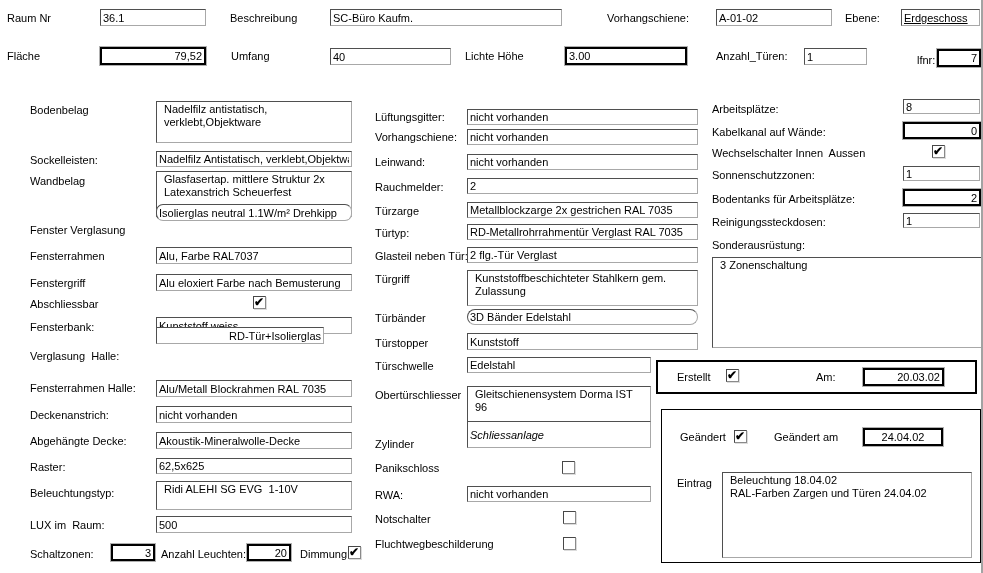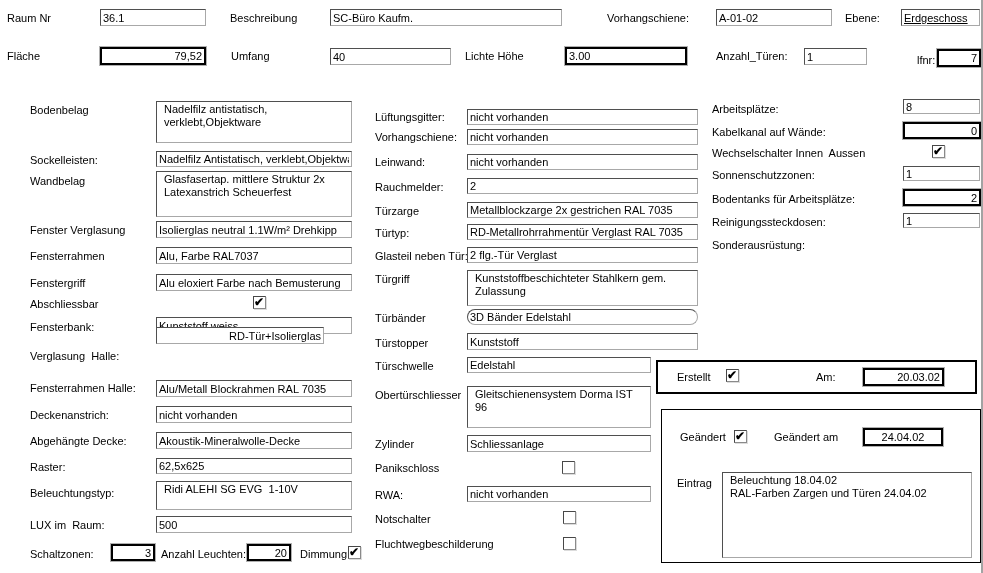--- a/index.html
+++ b/index.html
@@ -52,21 +52,21 @@
 verklebt,Objektware</textarea>
 
   <span class="lbl" style="left:30px;top:154px">Sockelleisten:</span>
   <input class="field" style="left: 156px; top: 151px; width: 196px; height: 16px;" value="Nadelfilz Antistatisch, verklebt,Objektwa">
 
   <span class="lbl" style="left:30px;top:175px">Wandbelag</span>
   <textarea class="field" style="left: 156px; top: 171px; width: 196px; height: 46px;">Glasfasertap. mittlere Struktur 2x
 Latexanstrich Scheuerfest</textarea>
 
   <span class="lbl" style="left:30px;top:224px">Fenster Verglasung</span>
-  <input class="field" style="left: 156px; top: 221px; width: 196px;" value="Isolierglas neutral 1.1W/m² Drehkipp">
+  <input class="field" style="left: 156px; top: 204px; width: 196px; border-radius: 7px;" value="Isolierglas neutral 1.1W/m² Drehkipp">
 
   <span class="lbl" style="left:30px;top:250px">Fensterrahmen</span>
   <input class="field" style="left: 156px; top: 247px; width: 196px;" value="Alu, Farbe RAL7037">
 
   <span class="lbl" style="left:30px;top:277px">Fenstergriff</span>
   <input class="field" style="left: 156px; top: 274px; width: 196px;" value="Alu eloxiert Farbe nach Bemusterung">
 
   <span class="lbl" style="left:30px;top:298px">Abschliessbar</span>
   <span class="cb checked" style="left:253px;top:296px"></span>
 
@@ -132,21 +132,21 @@
   <span class="lbl" style="left:375px;top:337px">Türstopper</span>
   <input class="field" style="left: 467px; top: 333px; width: 231px; height: 17px;" value="Kunststoff">
 
   <span class="lbl" style="left:375px;top:360px">Türschwelle</span>
   <input class="field" style="left: 467px; top: 357px; width: 184px; height: 16px;" value="Edelstahl">
 
   <span class="lbl" style="left:375px;top:389px">Obertürschliesser</span>
   <textarea class="field" style="left: 467px; top: 386px; width: 184px; height: 42px;">Gleitschienensystem Dorma IST 96</textarea>
 
   <span class="lbl" style="left:375px;top:438px">Zylinder</span>
-  <input class="field" style="left: 467px; top: 435px; width: 184px; height: 17px;" value="Schliessanlage">
+  <input class="field" style="left: 467px; top: 421px; width: 184px; height: 27px; font-style: italic;" value="Schliessanlage">
 
   <span class="lbl" style="left:375px;top:462px">Panikschloss</span>
   <span class="cb" style="left:562px;top:461px"></span>
 
   <span class="lbl" style="left:375px;top:489px">RWA:</span>
   <input class="field" style="left: 467px; top: 486px; width: 184px; height: 16px;" value="nicht vorhanden">
 
   <span class="lbl" style="left:375px;top:513px">Notschalter</span>
   <span class="cb" style="left:563px;top:511px"></span>
 
@@ -165,20 +165,21 @@
   <span class="lbl" style="left:712px;top:169px">Sonnenschutzzonen:</span>
   <input class="field" style="left: 903px; top: 166px; width: 77px; height: 15px;" value="1">
 
   <span class="lbl" style="left:712px;top:193px">Bodentanks für Arbeitsplätze:</span>
   <input class="field heavy ra" style="left: 903px; top: 189px; width: 78px; height: 17px;" value="2">
 
   <span class="lbl" style="left:712px;top:216px">Reinigungssteckdosen:</span>
   <input class="field" style="left: 903px; top: 213px; width: 77px; height: 15px;" value="1">
 
   <span class="lbl" style="left:712px;top:239px">Sonderausrüstung:</span>
+  <textarea class="field" style="left: 712px; top: 257px; width: 270px; height: 91px;">3 Zonenschaltung</textarea>
 
   <div class="groupbox" style="left:656px;top:360px;width:321px;height:34px"></div>
   <span class="lbl" style="left:677px;top:371px">Erstellt</span>
   <span class="cb checked" style="left:726px;top:369px"></span>
   <span class="lbl" style="left:816px;top:371px">Am:</span>
   <input class="field heavy ra" style="left: 863px; top: 368px; width: 81px; height: 18px;" value="20.03.02">
 
   <div class="groupbox thin" style="left:661px;top:409px;width:320px;height:154px"></div>
   <span class="lbl" style="left:680px;top:431px">Geändert</span>
   <span class="cb checked" style="left:734px;top:430px"></span>

